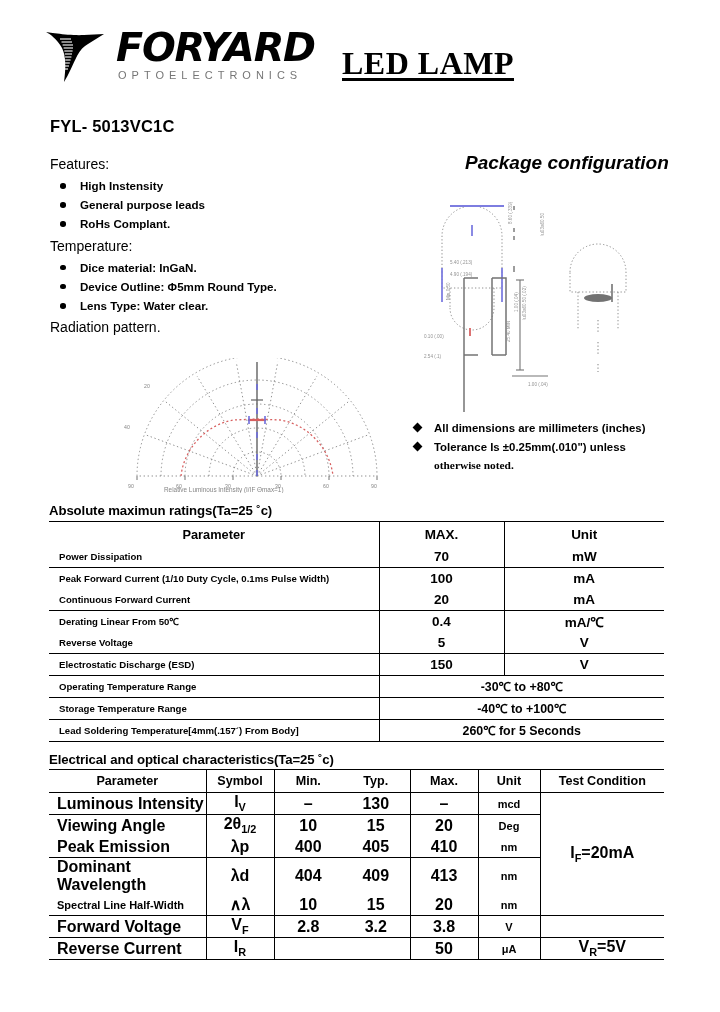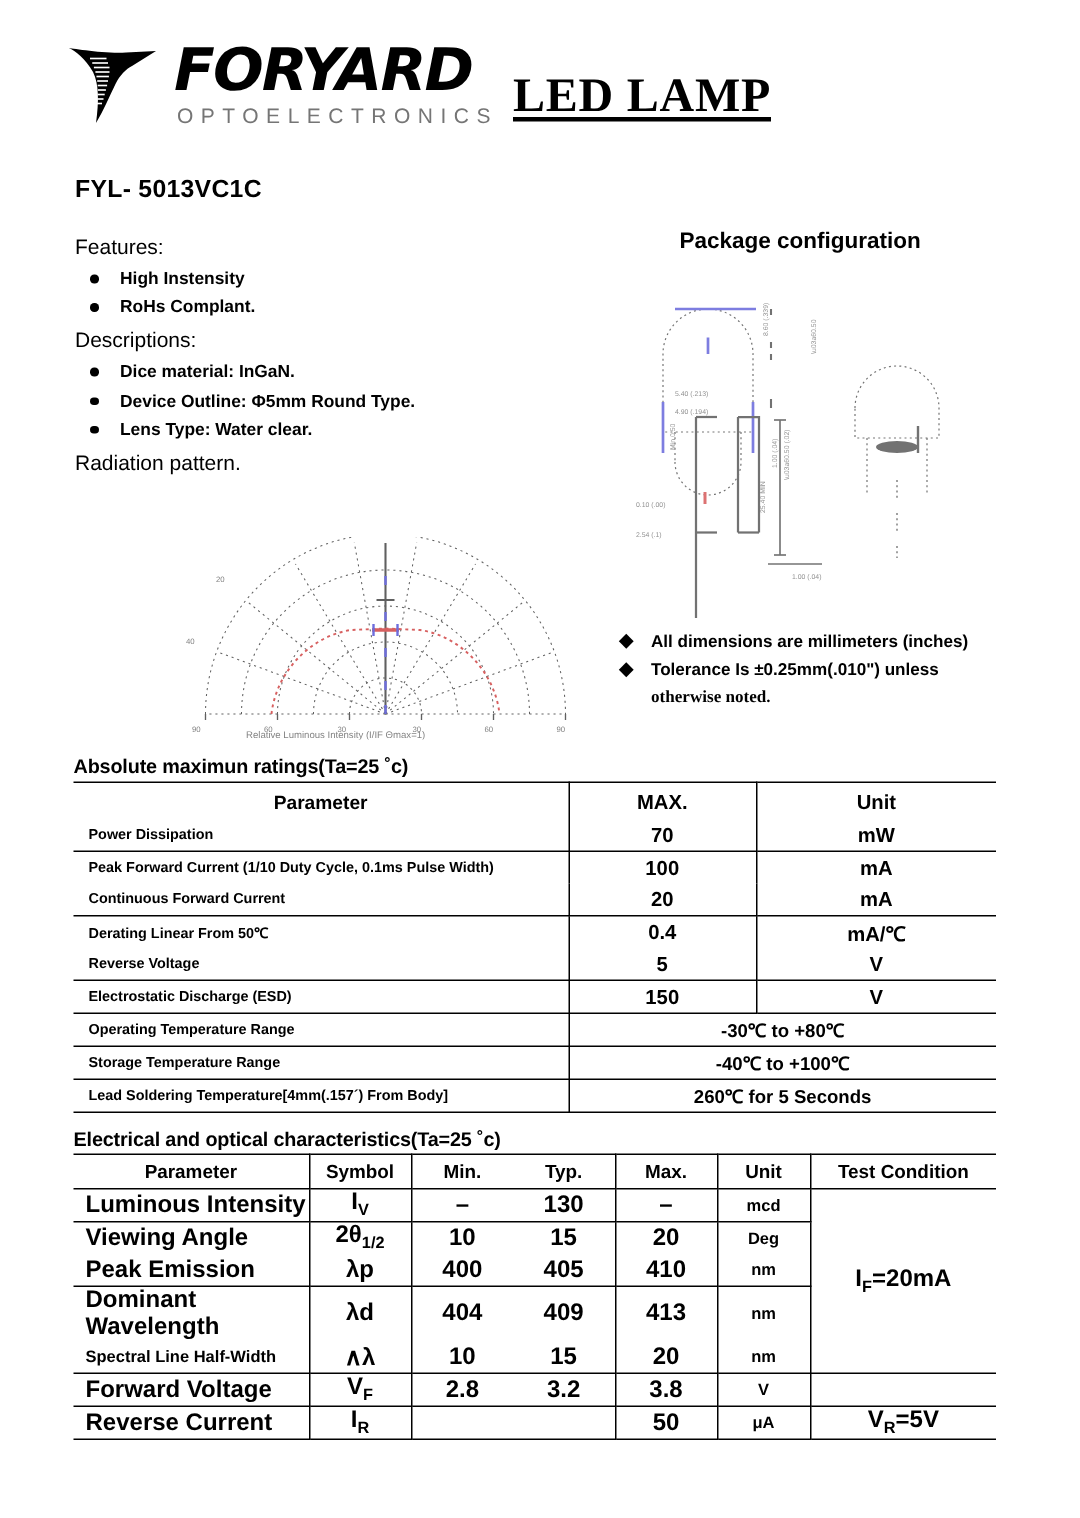--- a/index.html
+++ b/index.html
@@ -44,21 +44,21 @@
     font-weight: 700;
     font-style: italic;
     font-size: 39px;
     letter-spacing: -1.2px;
     line-height: 40px;
     transform: scaleX(1.02);
     transform-origin: left center;
   }
   .logo-sub {
     font-family: "Liberation Sans", sans-serif;
-    font-size: 14px;
+    font-size: 11px;
     letter-spacing: 5.0px;
     color: #5d5d5d;
     margin-top: 1px;
     margin-left: 2px;
     opacity: .85;
   }
   .led-lamp {
     position: absolute;
     right: 118px; top: 50px;
     font-family: "Liberation Serif", serif;
@@ -121,23 +121,24 @@
     position: absolute;
     left: 112px; top: 358px;
     width: 290px; height: 135px;
     opacity: .62;
   }
   .radiation-plot svg { display:block; }
 
   
   .pkg-title {
     position: absolute;
-    left: 453px; top: 152px;
-    font-size: 15px;
-    font-weight: 700;
+    left: 465px; top: 152px;
+    font-size: 19px;
+    font-weight: 700;
+    font-style: italic;
   }
   .pkg-drawing {
     position: absolute;
     left: 420px; top: 180px;
     width: 290px; height: 240px;
     opacity: .55;
   }
   .pkg-drawing svg { display:block; }
 
   .dim-notes {
@@ -260,23 +261,24 @@
   </div>
   <div class="led-lamp">LED LAMP</div>
 </div>
 
 <div class="partno">FYL- 5013VC1C</div>
 
 <div class="features-col">
   <div class="sec-label">Features:</div>
   <ul class="bullets">
     <li>High Instensity</li>
+    <li>General purpose leads</li>
     <li>RoHs Complant.</li>
   </ul>
-  <div class="sec-label">Descriptions:</div>
+  <div class="sec-label">Temperature:</div>
   <ul class="bullets">
     <li>Dice material: InGaN.</li>
     <li>Device Outline: Φ5mm Round Type.</li>
     <li>Lens Type: Water clear.</li>
   </ul>
   <div class="radiation-label">Radiation pattern.</div>
 </div>
 
 <div class="radiation-plot">
   <svg width="290" height="135" viewBox="0 0 290 135" aria-hidden="true">

